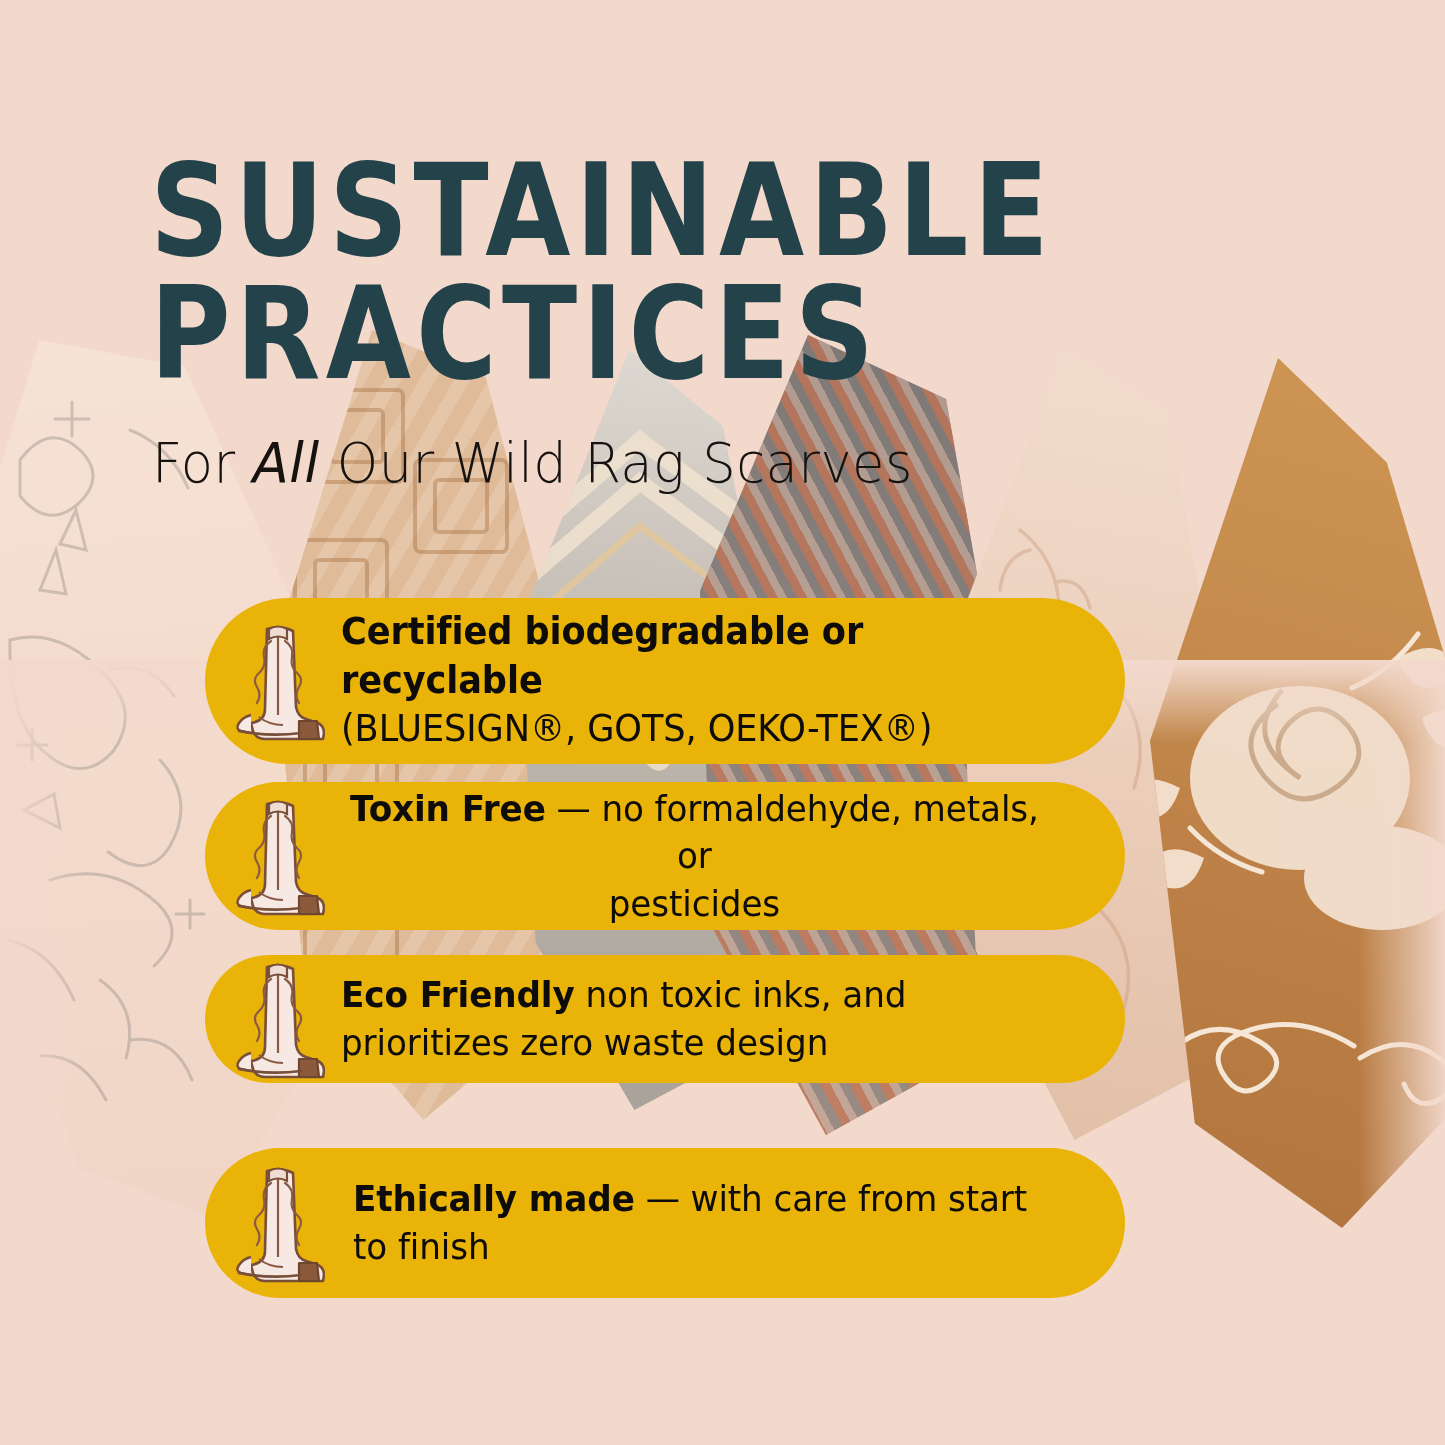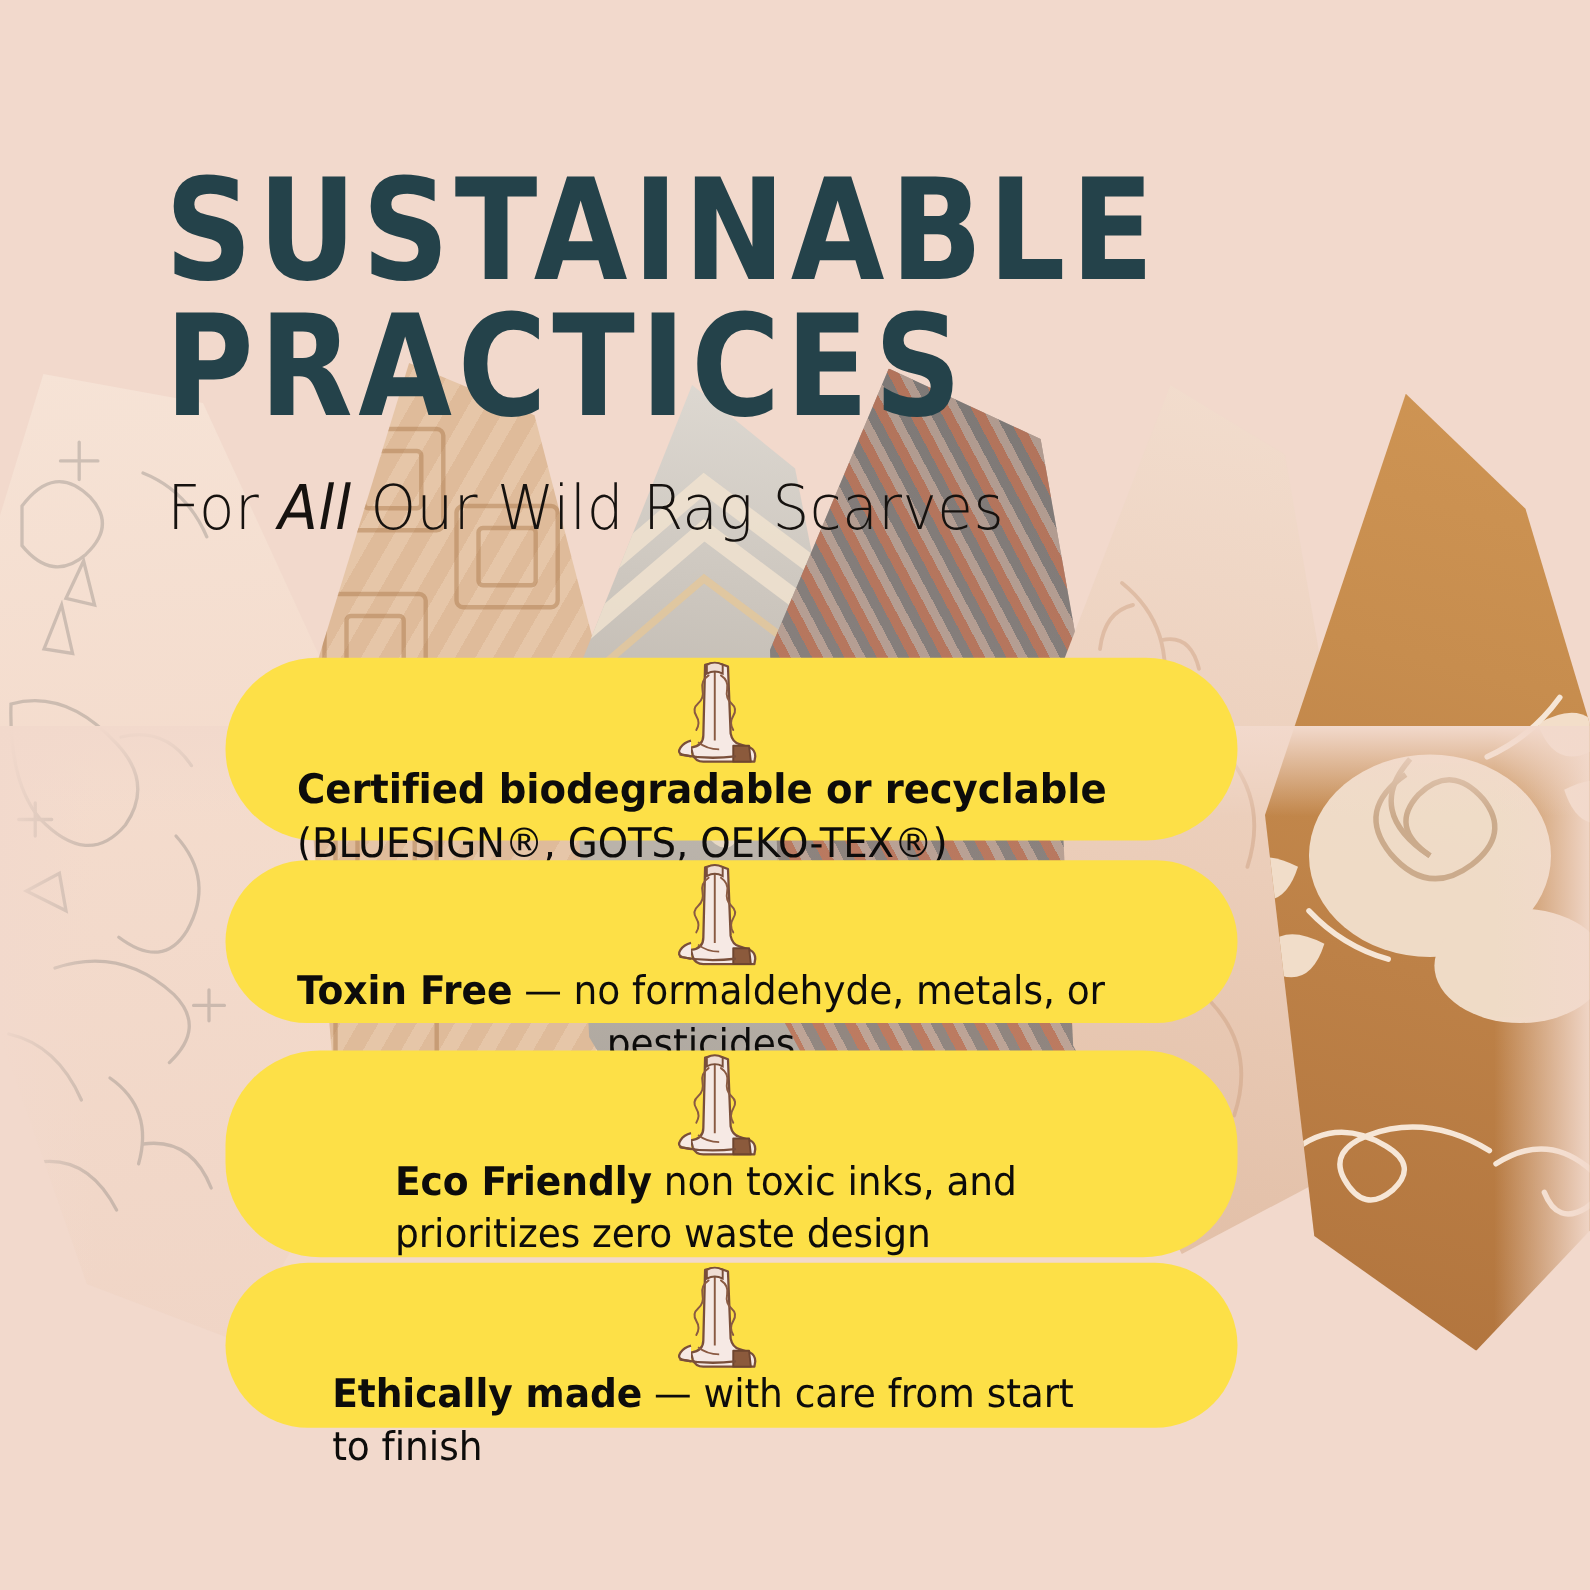--- a/index.html
+++ b/index.html
@@ -126,31 +126,30 @@
     font-size:56px;
     letter-spacing:.5px;
     transform:scaleX(.94);
     transform-origin:left top;
   }
   .subtitle .em{font-style:italic;}
 
   
   .card{
     position:absolute;left:205px;width:920px;
-    background:#fde047;
+    background:#eab308;
     border-radius:86px;
     display:flex;align-items:center;
     box-sizing:border-box;
     padding:0 40px 0 24px;
-    flex-direction:column;
   }
   .card-1{top:598px;height:166px;}
   .card-2{top:782px;height:148px;text-align:center;}
-  .card-3{top:955px;height:188px;}
-  .card-4{top:1148px;height:150px;}
+  .card-3{top:955px;height:128px;}
+  .card-4{top:1148px;height:150px;gap:12px;}
 
   .boot{width:96px;height:120px;flex:0 0 96px;margin-right:16px;}
 
   .card-text{
     color:#0d0c0b;
     font-family:"DejaVu Sans", sans-serif;
     font-size:36px;
     line-height:1.32;
     letter-spacing:-.1px;
     transform:scaleX(.95);

